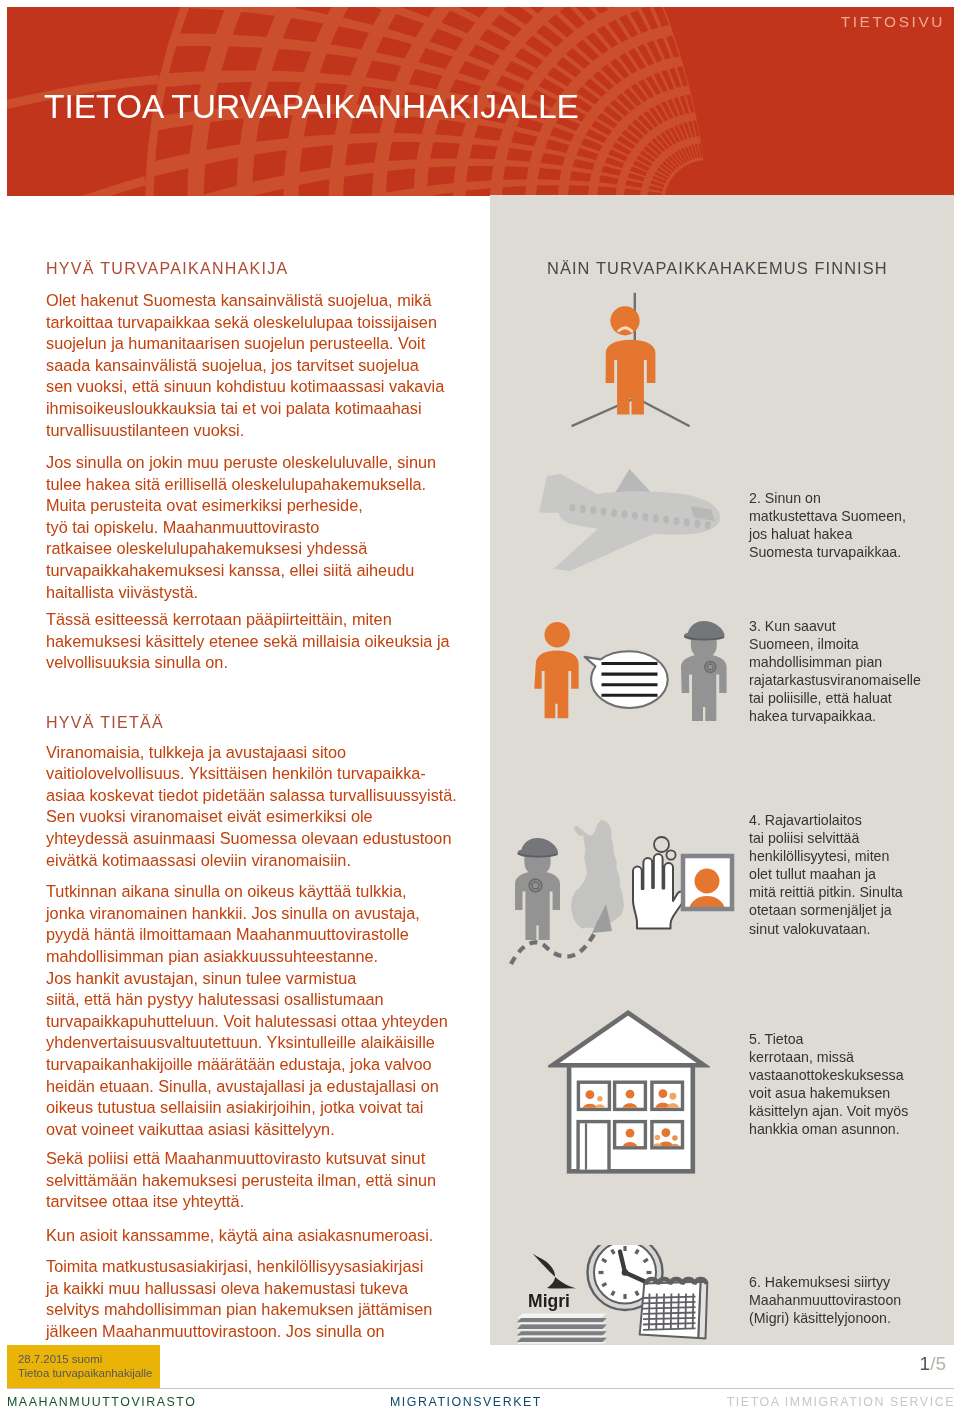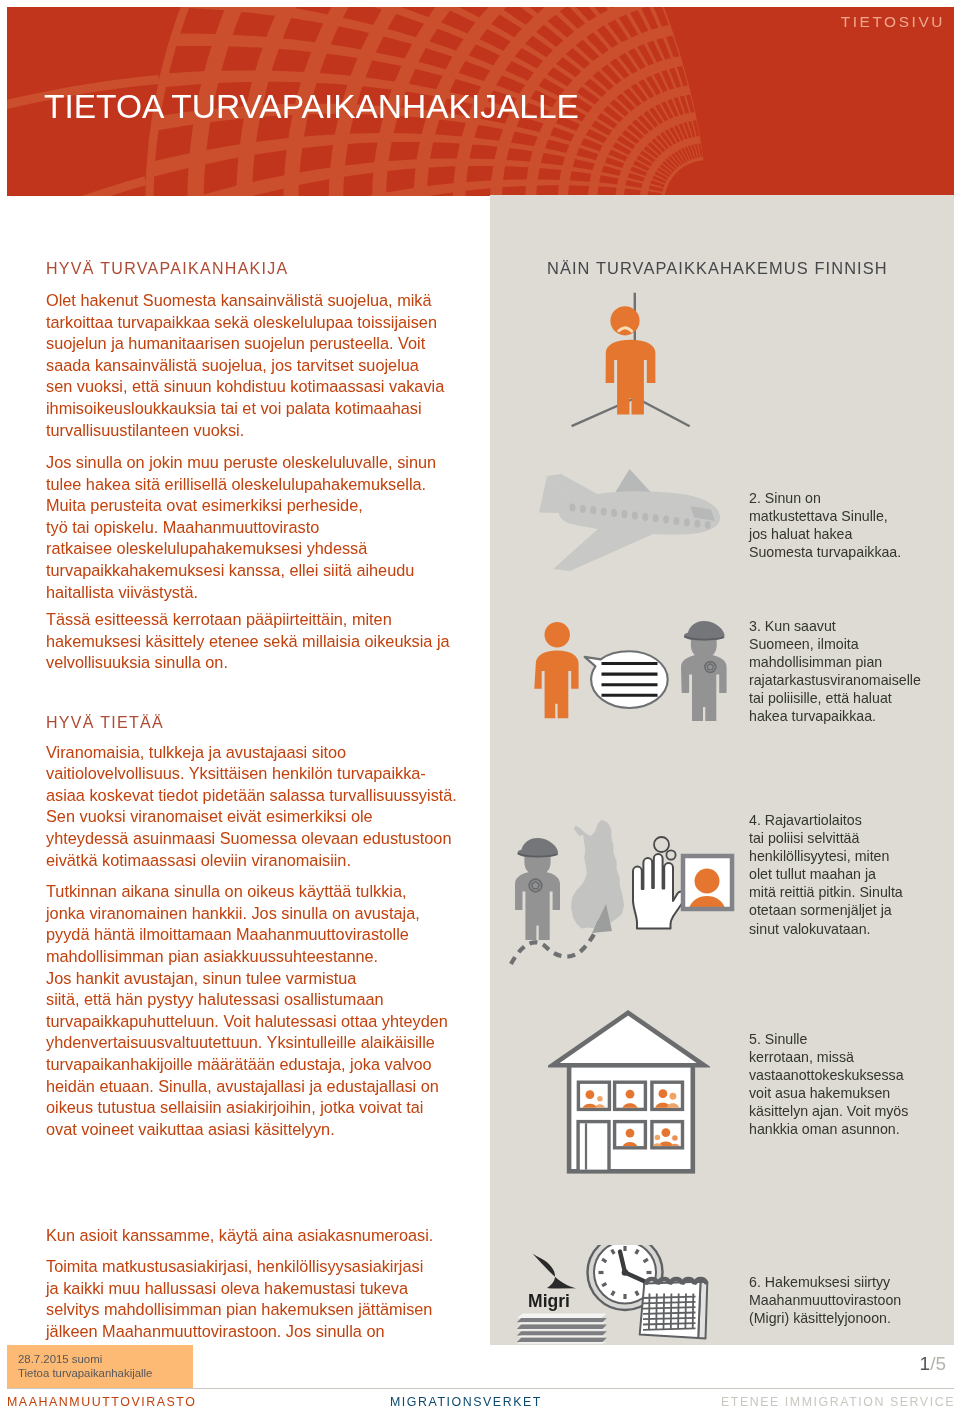--- a/index.html
+++ b/index.html
@@ -18,28 +18,28 @@
   #right-panel{position:absolute;left:490px;top:195px;width:464px;height:1150px;background:#DDDBD4;}
 
   .lblock{position:absolute;left:46px;}
   .sec-head{color:#AF4B34;font-size:16px;letter-spacing:1.3px;line-height:20px;white-space:nowrap;}
   .body-p{font-size:16.3px;line-height:21.6px;color:#c2410c;white-space:nowrap;margin:0;}
 
   #right-head{position:absolute;left:547px;top:258px;font-size:16.4px;letter-spacing:1.1px;
       color:#46474a;line-height:20px;white-space:nowrap;}
   .step{position:absolute;left:749px;font-size:14.2px;line-height:18.1px;color:#34352f;white-space:nowrap;}
 
-  #foot-box{position:absolute;left:7px;top:1345px;width:186px;height:43px;background:#fdba74;}
+  #foot-box{position:absolute;left:7px;top:1345px;width:153px;height:43px;background:#eab308;}
   #foot-box .l1{position:absolute;left:11px;top:7px;font-size:11.4px;color:#56575b;line-height:14px;}
   #foot-box .l2{position:absolute;left:11px;top:21px;font-size:11.4px;color:#56575b;line-height:14px;}
   #page-num{position:absolute;right:14px;top:1355px;font-size:19px;color:#B6B3AA;line-height:18px;}
   #page-num b{color:#55565a;font-weight:400;}
   #foot-rule{position:absolute;left:7px;top:1388px;width:947px;height:1px;background:#CAC8C1;}
   .org{position:absolute;top:1392px;font-size:12.4px;letter-spacing:1.55px;line-height:20px;}
-  #org-fi{left:7px;color:#c2410c;}
+  #org-fi{left:7px;color:#14532d;}
   #org-sv{left:390px;color:#0c4a6e;}
   #org-en{right:5px;color:#C9C7C0;}
 
   svg{display:block;}
   .ill{position:absolute;}
 </style>
 </head>
 <body>
 
 <div class="page">
@@ -262,27 +262,28 @@
   <div id="right-panel"></div>
   <div id="right-head">NÄIN TURVAPAIKKAHAKEMUS FINNISH</div>
 
     <div class="lblock sec-head" style="top:259.0px">HYVÄ TURVAPAIKANHAKIJA</div>
     <p class="lblock body-p" style="top:290.0px"><span>Olet hakenut Suomesta kansainvälistä suojelua, mikä</span><br><span>tarkoittaa turvapaikkaa sekä oleskelulupaa toissijaisen</span><br><span>suojelun ja humanitaarisen suojelun perusteella. Voit</span><br><span>saada kansainvälistä suojelua, jos tarvitset suojelua</span><br><span>sen vuoksi, että sinuun kohdistuu kotimaassasi vakavia</span><br><span>ihmisoikeusloukkauksia tai et voi palata kotimaahasi</span><br><span>turvallisuustilanteen vuoksi.</span></p>
     <p class="lblock body-p" style="top:452.0px"><span>Jos sinulla on jokin muu peruste oleskeluluvalle, sinun</span><br><span>tulee hakea sitä erillisellä oleskelulupahakemuksella.</span><br><span>Muita perusteita ovat esimerkiksi perheside,</span><br><span>työ tai opiskelu. Maahanmuuttovirasto</span><br><span>ratkaisee oleskelulupahakemuksesi yhdessä</span><br><span>turvapaikkahakemuksesi kanssa, ellei siitä aiheudu</span><br><span>haitallista viivästystä.</span></p>
     <p class="lblock body-p" style="top:609.0px"><span>Tässä esitteessä kerrotaan pääpiirteittäin, miten</span><br><span>hakemuksesi käsittely etenee sekä millaisia oikeuksia ja</span><br><span>velvollisuuksia sinulla on.</span></p>
     <div class="lblock sec-head" style="top:712.7px">HYVÄ TIETÄÄ</div>
     <p class="lblock body-p" style="top:741.7px"><span>Viranomaisia, tulkkeja ja avustajaasi sitoo</span><br><span>vaitiolovelvollisuus. Yksittäisen henkilön turvapaikka-</span><br><span>asiaa koskevat tiedot pidetään salassa turvallisuussyistä.</span><br><span>Sen vuoksi viranomaiset eivät esimerkiksi ole</span><br><span>yhteydessä asuinmaasi Suomessa olevaan edustustoon</span><br><span>eivätkä kotimaassasi oleviin viranomaisiin.</span></p>
     <p class="lblock body-p" style="top:881.3px"><span>Tutkinnan aikana sinulla on oikeus käyttää tulkkia,</span><br><span>jonka viranomainen hankkii. Jos sinulla on avustaja,</span><br><span>pyydä häntä ilmoittamaan Maahanmuuttovirastolle</span><br><span>mahdollisimman pian asiakkuussuhteestanne.</span><br><span>Jos hankit avustajan, sinun tulee varmistua</span><br><span>siitä, että hän pystyy halutessasi osallistumaan</span><br><span>turvapaikkapuhutteluun. Voit halutessasi ottaa yhteyden</span><br><span>yhdenvertaisuusvaltuutettuun. Yksintulleille alaikäisille</span><br><span>turvapaikanhakijoille määrätään edustaja, joka valvoo</span><br><span>heidän etuaan. Sinulla, avustajallasi ja edustajallasi on</span><br><span>oikeus tutustua sellaisiin asiakirjoihin, jotka voivat tai</span><br><span>ovat voineet vaikuttaa asiasi käsittelyyn.</span></p>
+    <p class="lblock body-p" style="top:1148.1px"><span>Sekä poliisi että Maahanmuuttovirasto kutsuvat sinut</span><br><span>selvittämään hakemuksesi perusteita ilman, että sinun</span><br><span>tarvitsee ottaa itse yhteyttä.</span></p>
     <p class="lblock body-p" style="top:1256.3px"><span>Toimita matkustusasiakirjasi, henkilöllisyysasiakirjasi</span><br><span>ja kaikki muu hallussasi oleva hakemustasi tukeva</span><br><span>selvitys mahdollisimman pian hakemuksen jättämisen</span><br><span>jälkeen Maahanmuuttovirastoon. Jos sinulla on</span></p>
     <p class="lblock body-p" style="top:1225.3px"><span>Kun asioit kanssamme, käytä aina asiakasnumeroasi.</span></p>
 
-    <div class="step" style="top:489px"><span>2.</span> <span>Sinun on</span><br><span>matkustettava Sinulle,</span><br><span>jos haluat hakea</span><br><span>Suomesta turvapaikkaa.</span></div>
+    <div class="step" style="top:489px"><span>2.</span> <span>Sinun on</span><br><span>matkustettava Suomeen,</span><br><span>jos haluat hakea</span><br><span>Suomesta turvapaikkaa.</span></div>
     <div class="step" style="top:617px"><span>3.</span> <span>Kun saavut</span><br><span>Suomeen, ilmoita</span><br><span>mahdollisimman pian</span><br><span>rajatarkastusviranomaiselle</span><br><span>tai poliisille, että haluat</span><br><span>hakea turvapaikkaa.</span></div>
     <div class="step" style="top:811px"><span>4.</span> <span>Rajavartiolaitos</span><br><span>tai poliisi selvittää</span><br><span>henkilöllisyytesi, miten</span><br><span>olet tullut maahan ja</span><br><span>mitä reittiä pitkin. Sinulta</span><br><span>otetaan sormenjäljet ja</span><br><span>sinut valokuvataan.</span></div>
-    <div class="step" style="top:1030px"><span>5.</span> <span>Sinulle</span><br><span>kerrotaan, missä</span><br><span>vastaanottokeskuksessa</span><br><span>voit asua hakemuksen</span><br><span>käsittelyn ajan. Voit myös</span><br><span>hankkia oman asunnon.</span></div>
+    <div class="step" style="top:1030px"><span>5.</span> <span>Tietoa</span><br><span>kerrotaan, missä</span><br><span>vastaanottokeskuksessa</span><br><span>voit asua hakemuksen</span><br><span>käsittelyn ajan. Voit myös</span><br><span>hankkia oman asunnon.</span></div>
     <div class="step" style="top:1273px"><span>6.</span> <span>Hakemuksesi siirtyy</span><br><span>Maahanmuuttovirastoon</span><br><span>(Migri) käsittelyjonoon.</span></div>
 
     <svg class="ill" style="left:565px;top:288px" width="135" height="145" viewBox="0 0 135 145">
       <g stroke="#6E7072" stroke-width="2.4" fill="none" stroke-linecap="butt">
         <path d="M69.8 4.7 L69.8 56"></path>
         <path d="M6.6 138.2 L69.0 110.5"></path>
         <path d="M124.7 138.2 L72.2 110.5"></path>
       </g>
       <g fill="#E4762F">
         <path d="M40.8 64.5 c0 -7.4 9.4 -12.8 24.8 -12.8 c15.4 0 24.8 5.4 24.8 12.8 l0 30.6 -8.6 0 0 -23.0 -2.9 0 0 54.5 -12.4 0 0 -16.3 -2.0 0 0 16.3 -12.4 0 0 -54.5 -2.9 0 0 23.0 -8.6 0 z"></path>
@@ -497,15 +498,15 @@
     </svg>
 
   <div id="foot-box">
     <div class="l1">28.7.2015 suomi</div>
     <div class="l2">Tietoa turvapaikanhakijalle</div>
   </div>
   <div id="page-num"><b>1</b><span>/5</span></div>
   <div id="foot-rule"></div>
   <div class="org" id="org-fi">MAAHANMUUTTOVIRASTO</div>
   <div class="org" id="org-sv">MIGRATIONSVERKET</div>
-  <div class="org" id="org-en">ETENEE IMMIGRATION SERVICE</div>
+  <div class="org" id="org-en">TIETOA IMMIGRATION SERVICE</div>
 
 </div>
 
 </body></html>

